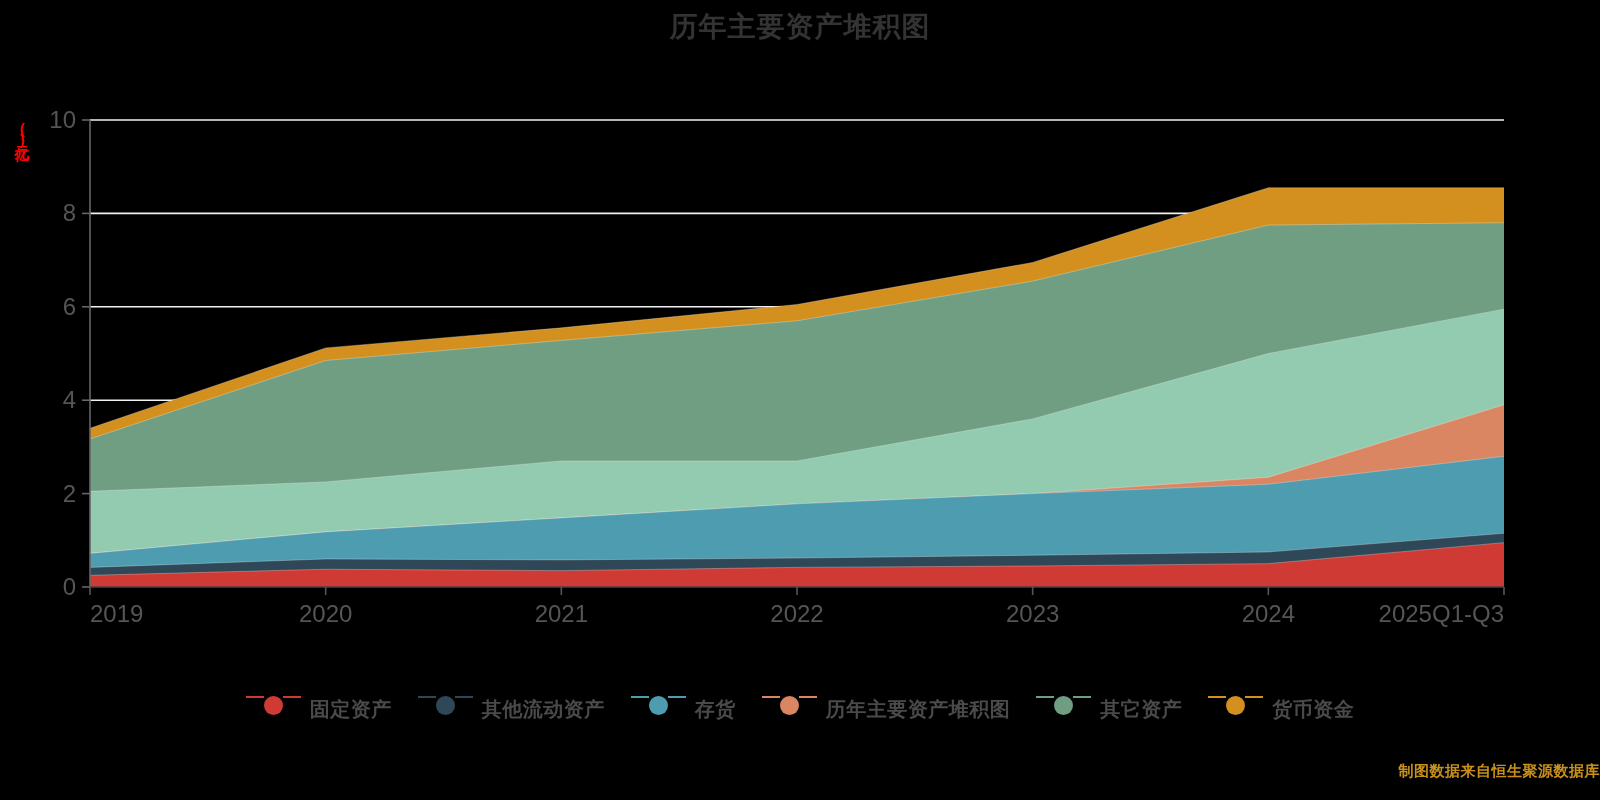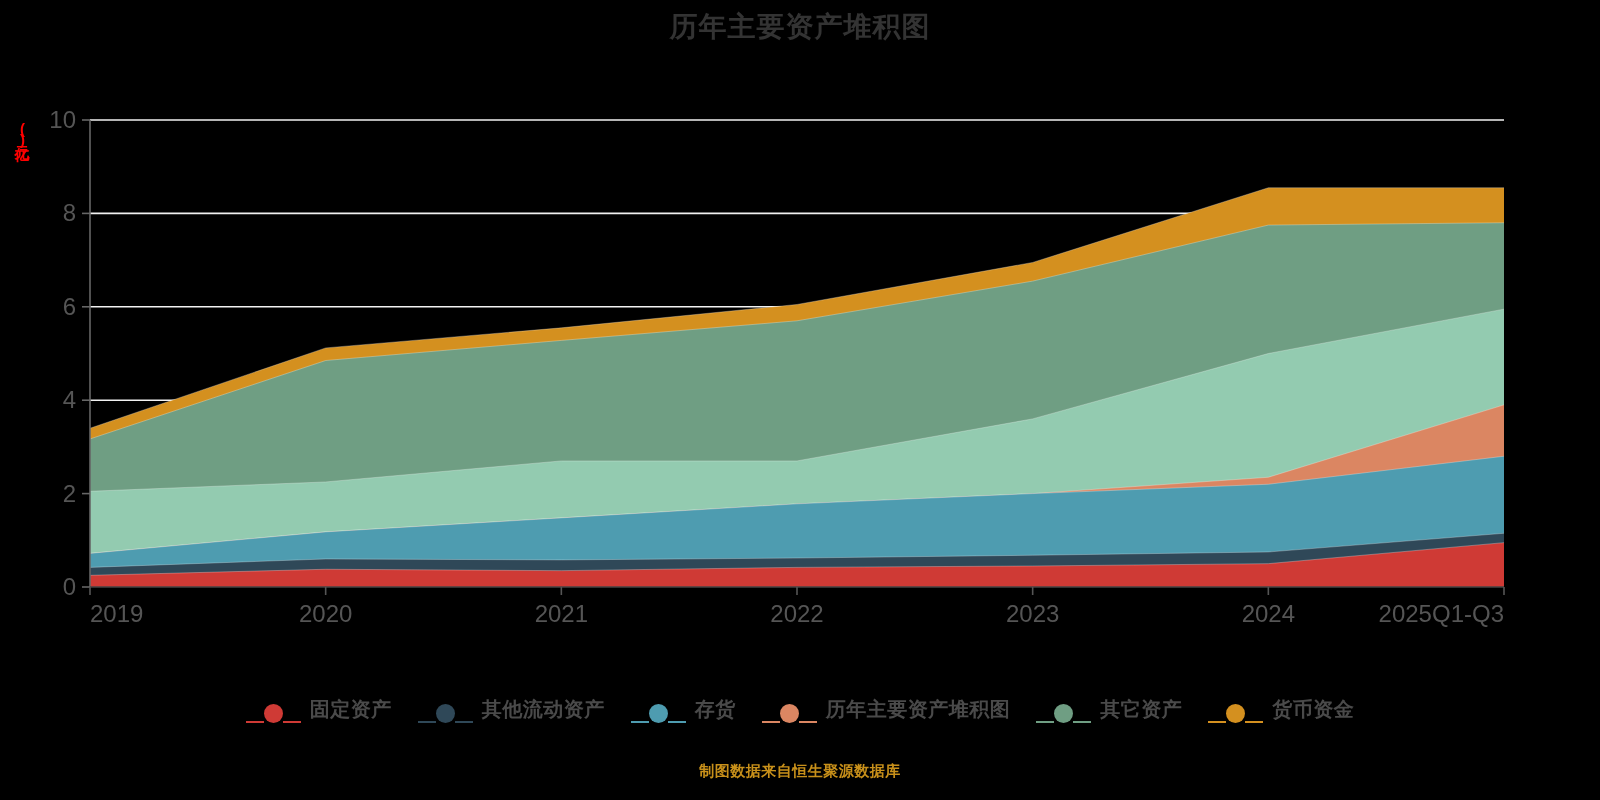--- a/index.html
+++ b/index.html
@@ -75,21 +75,21 @@
     display: flex;
     flex-direction: row;
     align-items: center;
     justify-content: center;
     gap: 26px;
     flex-wrap: nowrap;
   }
   .legend-item {
     display: flex;
     flex-direction: row;
-    align-items: flex-end;
+    align-items: flex-start;
     gap: 0px;
     white-space: nowrap;
   }
   .legend-line {
     width: 18px;
     height: 2px;
     display: block;
   }
   .legend-dot {
     width: 19px;
@@ -104,21 +104,21 @@
     font-weight: 600;
     letter-spacing: 0.5px;
   }
 
   
   .footer-note {
     position: absolute;
     left: 0;
     top: 762px;
     width: 1600px;
-    text-align: center;
+    text-align: right;
     font-size: 15px;
     font-weight: bold;
     color: #c8901a;
     letter-spacing: 0.5px;
     white-space: nowrap;
   }
 
   .tick-text { font-family: "Liberation Sans", "DejaVu Sans", sans-serif; }
 </style>
 </head>

